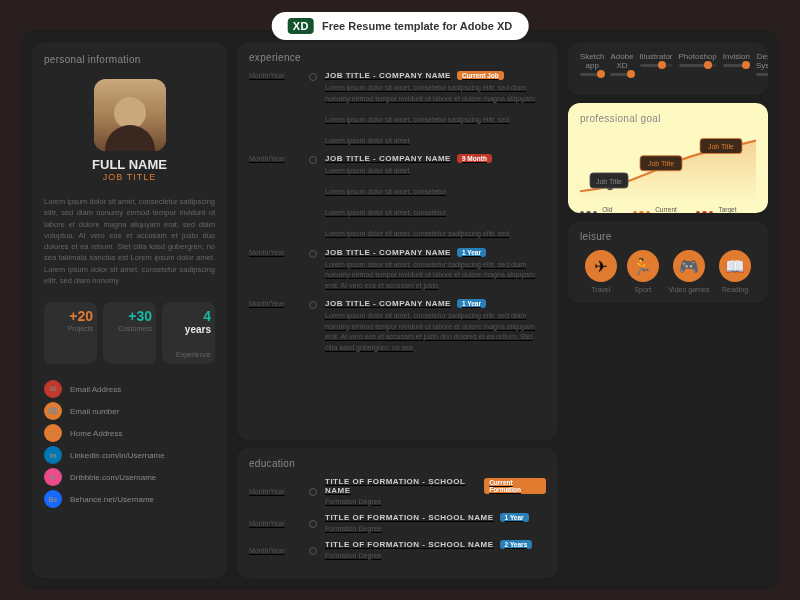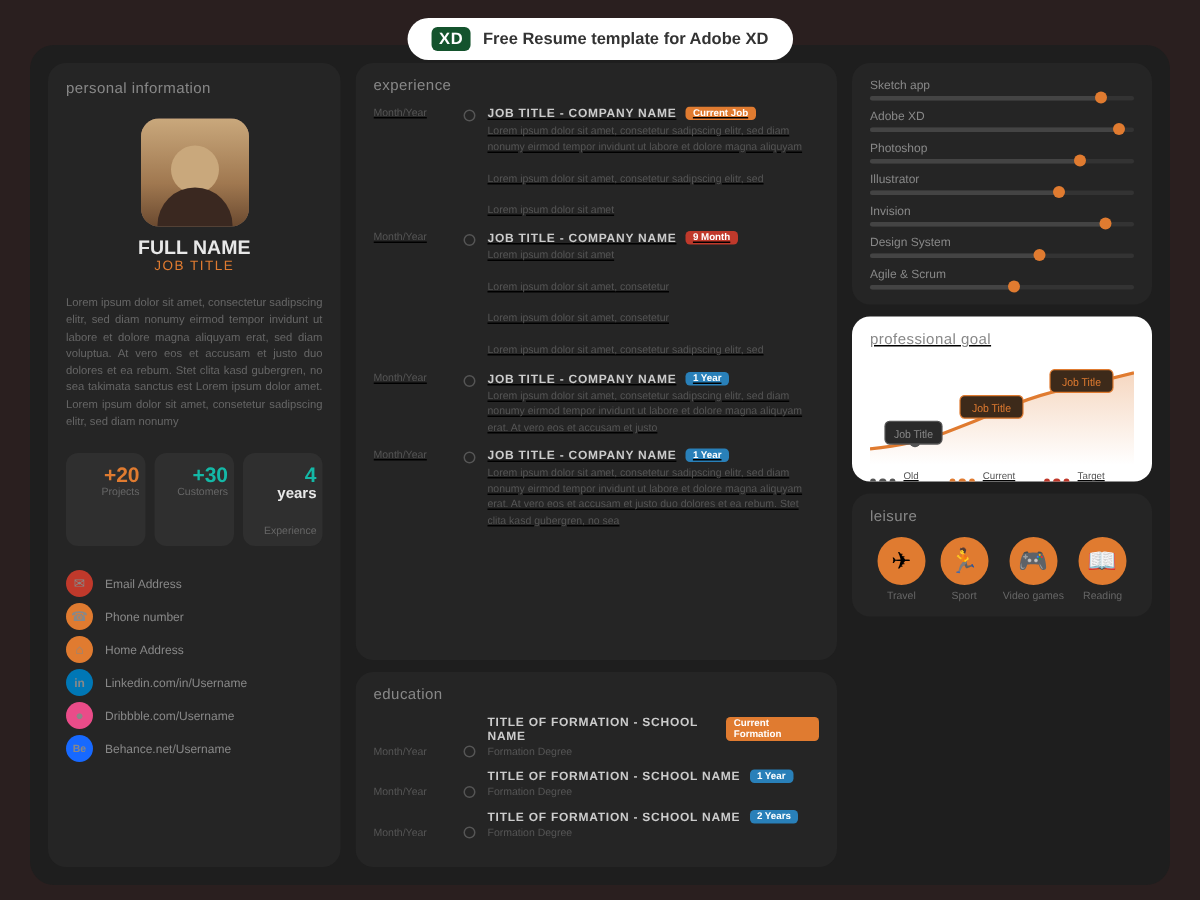--- a/index.html
+++ b/index.html
@@ -269,21 +269,22 @@
       line-height: 1.5;
     }
     .edu-list {
       display: flex;
       flex-direction: column;
       gap: 8px;
     }
     .edu-item {
       display: flex;
       gap: 8px;
-      align-items: flex-end;
+      align-items: center;
+      text-decoration: underline;
     }
     .edu-title {
       font-size: 8px;
       font-weight: 700;
       color: #ccc;
       letter-spacing: 0.5px;
       text-transform: uppercase;
     }
     .edu-degree {
       font-size: 7px;
@@ -297,22 +298,23 @@
       gap: 8px;
       overflow: hidden;
     }
     .right-top {
       background: #252525;
       border-radius: 12px;
       padding: 10px 12px;
     }
     .skill-list {
       display: flex;
-      flex-direction: column;
+      flex-direction: row;
       gap: 6px;
+      text-align: center;
     }
     .skill-item { }
     .skill-name {
       font-size: 8px;
       color: #888;
       margin-bottom: 3px;
     }
     .skill-bar-bg {
       height: 3px;
       background: #333;
@@ -329,27 +331,26 @@
       content: '';
       position: absolute;
       right: -3px;
       top: -3px;
       width: 8px;
       height: 8px;
       border-radius: 50%;
       background: #e07b30;
     }
     .right-mid {
-      background: #ffffff;
+      background: #fef9c3;
       border-radius: 12px;
       padding: 10px 12px;
       height: 110px;
       position: relative;
       overflow: hidden;
-      text-decoration: underline;
     }
     .goal-chart {
       position: relative;
       height: 70px;
       margin-top: 4px;
     }
     .goal-svg { width: 100%; height: 100%; }
     .goal-labels {
       display: flex;
       justify-content: space-between;
@@ -432,21 +433,21 @@
         <div class="stat-label">Experience</div>
       </div>
     </div>
     <div class="contact-list">
       <div class="contact-item">
         <div class="contact-icon icon-email">✉</div>
         <span>Email Address</span>
       </div>
       <div class="contact-item">
         <div class="contact-icon icon-phone">☎</div>
-        <span>Phone number</span>
+        <span>Email number</span>
       </div>
       <div class="contact-item">
         <div class="contact-icon icon-home">⌂</div>
         <span>Home Address</span>
       </div>
       <div class="contact-item">
         <div class="contact-icon icon-linkedin" style="font-size:8px;font-weight:700;">in</div>
         <span>Linkedin.com/in/Username</span>
       </div>
       <div class="contact-item">
@@ -559,29 +560,29 @@
       <div class="skill-bar-fill" style="width:88%"></div>
     </div>
   </div>
           <div class="skill-item">
     <div class="skill-name">Adobe XD</div>
     <div class="skill-bar-bg">
       <div class="skill-bar-fill" style="width:95%"></div>
     </div>
   </div>
           <div class="skill-item">
+    <div class="skill-name">Illustrator</div>
+    <div class="skill-bar-bg">
+      <div class="skill-bar-fill" style="width:72%"></div>
+    </div>
+  </div>
+          <div class="skill-item">
     <div class="skill-name">Photoshop</div>
     <div class="skill-bar-bg">
       <div class="skill-bar-fill" style="width:80%"></div>
-    </div>
-  </div>
-          <div class="skill-item">
-    <div class="skill-name">Illustrator</div>
-    <div class="skill-bar-bg">
-      <div class="skill-bar-fill" style="width:72%"></div>
     </div>
   </div>
           <div class="skill-item">
     <div class="skill-name">Invision</div>
     <div class="skill-bar-bg">
       <div class="skill-bar-fill" style="width:90%"></div>
     </div>
   </div>
           <div class="skill-item">
     <div class="skill-name">Design System</div>

